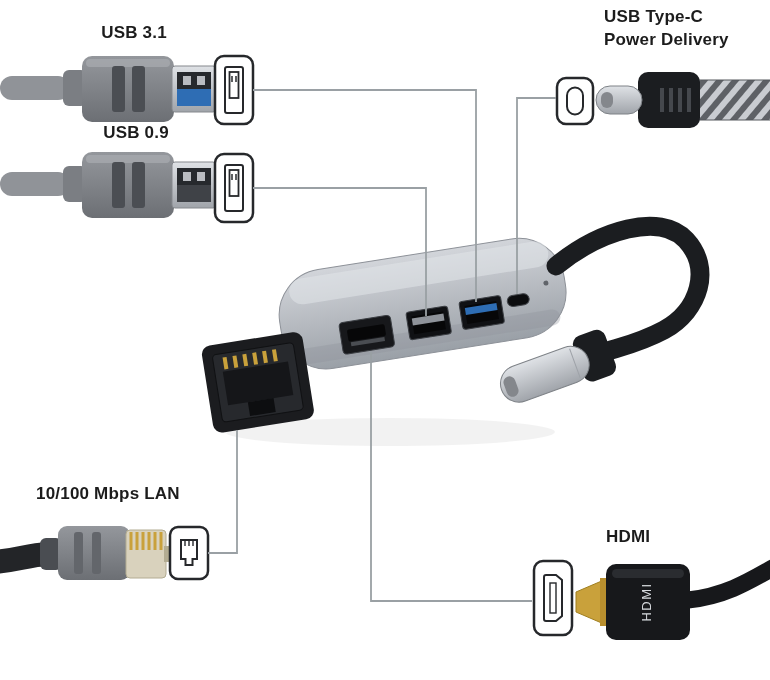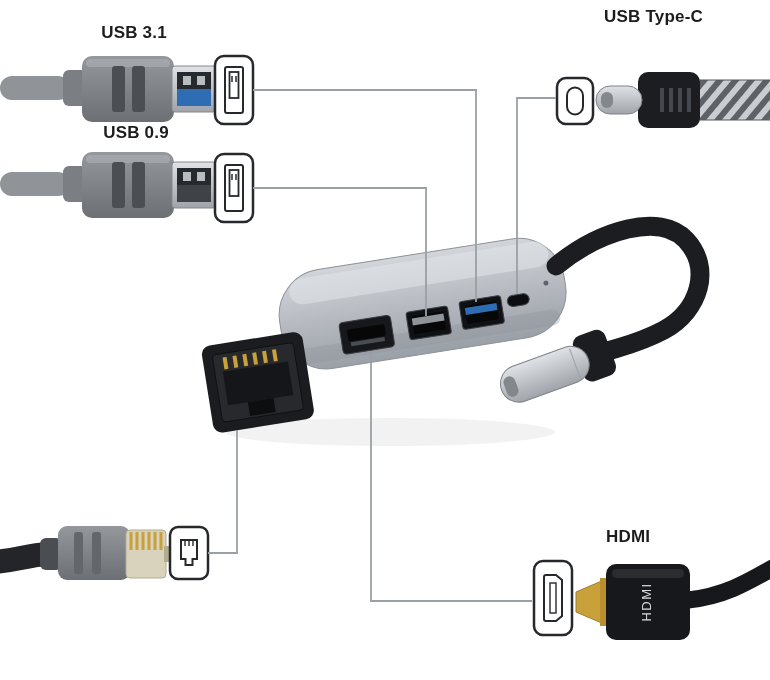--- a/index.html
+++ b/index.html
@@ -192,15 +192,17 @@
       <path d="M556 98 H517 V294"></path>
       <path d="M208 553 H237 V430"></path>
       <path d="M371 352 V601 H532"></path>
     </g>
   </svg>
 
   <div class="label label-usb31">USB 3.1</div>
   <div class="label label-usb20">USB 0.9</div>
   <div class="label label-usbc">
     <span>USB Type-C</span>
+    <span>Power Delivery</span>
   </div>
+  <div class="label label-lan">10/100 Mbps LAN</div>
   <div class="label label-hdmi">HDMI</div>
 </div>
 
 </body></html>

